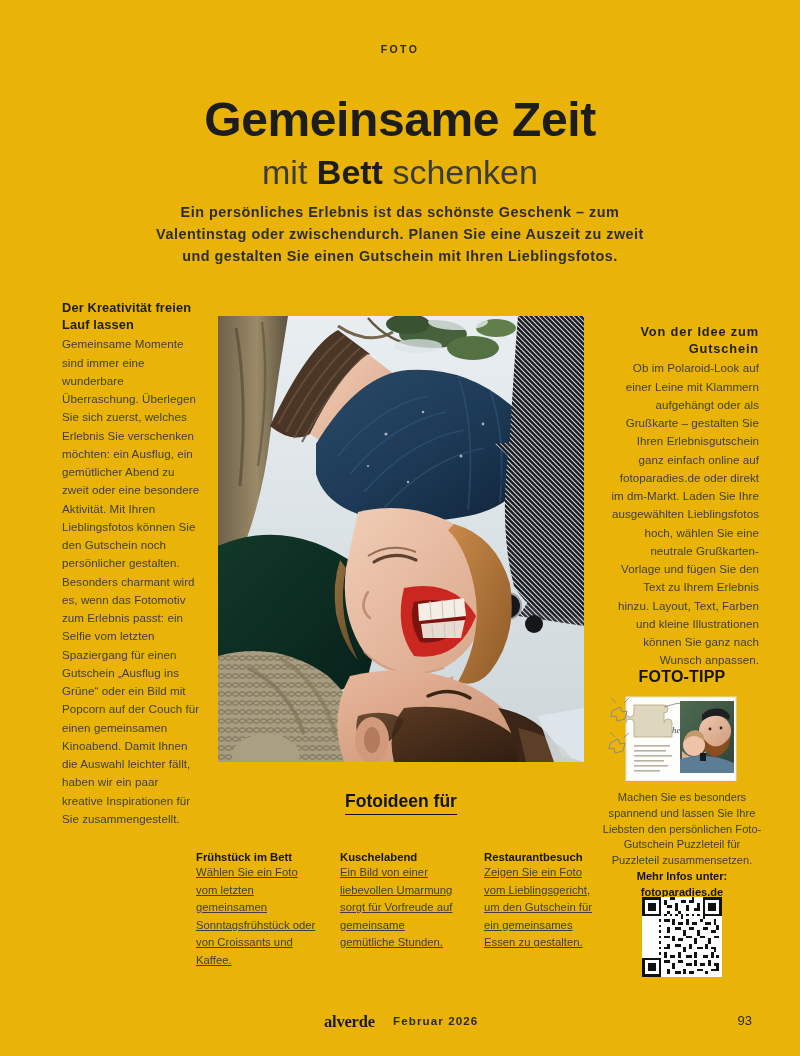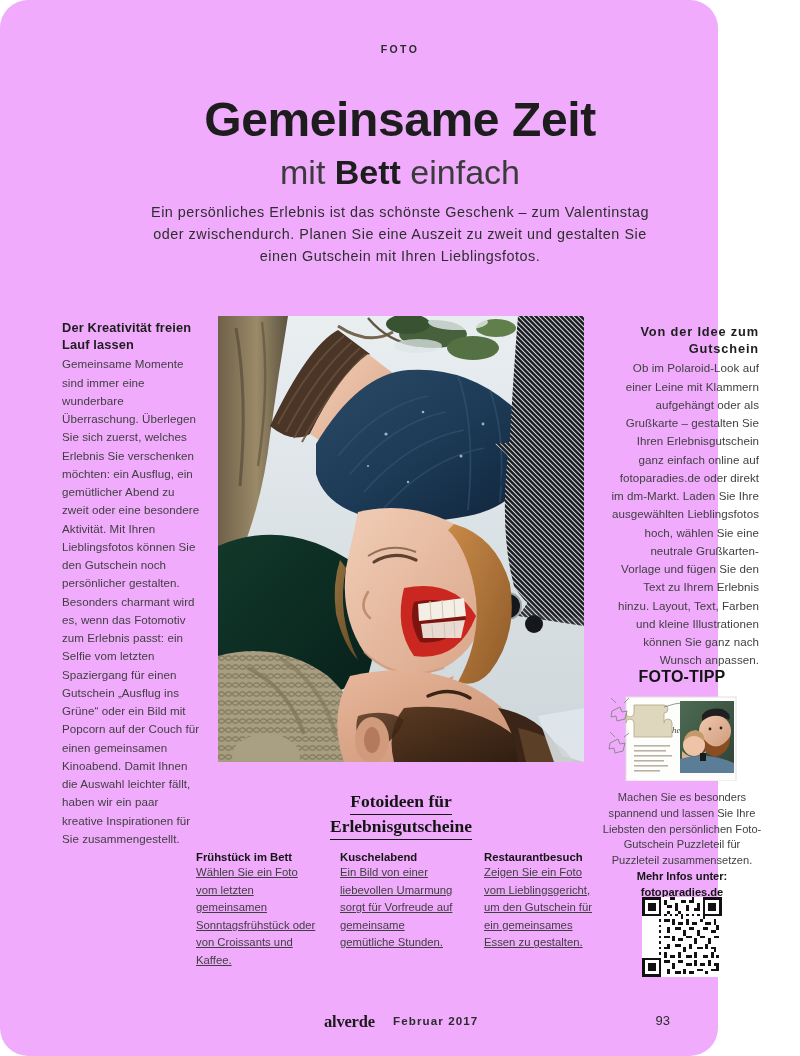--- a/index.html
+++ b/index.html
@@ -12,24 +12,23 @@
 
   body {
     font-family: "Liberation Sans", sans-serif;
     color: #3a3a3a;
     position: relative;
     overflow: hidden;
   }
 
   .page {
     position: relative;
-    width: 718px;
+    width: 800px;
     height: 1056px;
-    background: #f0abfc;
-    border-radius: 28px;
+    background: #eab308;
   }
 
   
   .kicker {
     position: absolute;
     top: 43px;
     left: 0;
     width: 800px;
     text-align: center;
     font-size: 10.5px;
@@ -66,21 +65,21 @@
   .subheadline .strong { font-weight: 700; color: #1d1d1d; }
 
   
   .standfirst {
     position: absolute;
     top: 202px;
     left: 140px;
     width: 520px;
     text-align: center;
     font-size: 14.4px;
-    font-weight: 400;
+    font-weight: 700;
     line-height: 1.52;
     letter-spacing: 0.5px;
     color: #2e2e2e;
   }
 
   
   .hero {
     position: absolute;
     left: 218px;
     top: 316px;
@@ -88,21 +87,21 @@
     height: 446px;
     overflow: hidden;
     background: #0b1510;
   }
   .hero svg { display: block; width: 100%; height: 100%; }
 
   
   .col-left {
     position: absolute;
     left: 62px;
-    top: 320px;
+    top: 300px;
     width: 140px;
   }
   .col-right {
     position: absolute;
     left: 611px;
     top: 324px;
     width: 148px;
     text-align: right;
   }
 
@@ -168,21 +167,20 @@
   .ideas-title {
     position: absolute;
     left: 218px;
     top: 790px;
     width: 366px;
     text-align: center;
     font-size: 17.5px;
     font-weight: 700;
     color: #141414;
     line-height: 1.30;
-    font-family: Liberation Serif, serif;
   }
   .ideas-title span {
     border-bottom: 1.6px solid #141414;
     padding-bottom: 1px;
     display: inline-block;
   }
 
   .ideas-row {
     position: absolute;
     left: 196px;
@@ -239,21 +237,21 @@
 </style>
 </head>
 <body>
 
 <div class="page">
 
   <div class="kicker">FOTO</div>
 
   <h1 class="headline">Gemeinsame Zeit</h1>
 
-  <h2 class="subheadline"><span>mit </span><span class="strong">Bett</span><span> einfach</span></h2>
+  <h2 class="subheadline"><span>mit </span><span class="strong">Bett</span><span> schenken</span></h2>
 
   <p class="standfirst">Ein persönliches Erlebnis ist das schönste Geschenk – zum Valentinstag oder zwischendurch. Planen Sie eine Auszeit zu zweit und gestalten Sie einen Gutschein mit Ihren Lieblingsfotos.</p>
 
   <div class="hero">
     <svg viewBox="0 0 366 446" preserveAspectRatio="none" aria-hidden="true">
       <defs>
         <linearGradient id="snowg" x1="0" y1="0" x2="0" y2="1">
           <stop offset="0%" stop-color="#e9eef1"></stop>
           <stop offset="100%" stop-color="#cdd6da"></stop>
         </linearGradient>
@@ -591,35 +589,34 @@
         <rect x="8" y="18" width="1" height="1"></rect>
           <rect x="14" y="7" width="1" height="1"></rect>
         <rect x="22" y="7" width="1" height="1"></rect>
           <rect x="26" y="19" width="1" height="1"></rect>
       </g>
     </svg>
   </div>
 
   <div class="ideas-title">
     <span>Fotoideen für</span><br>
-    <span>Erlebnisgutscheine</span>
   </div>
 
   <div class="ideas-row">
     <div class="idea">
       <div class="idea-title">Frühstück im Bett</div>
       <div class="idea-body">Wählen Sie ein Foto vom letzten gemeinsamen Sonntagsfrühstück oder von Croissants und Kaffee.</div>
     </div>
     <div class="idea">
       <div class="idea-title">Kuschelabend</div>
       <div class="idea-body">Ein Bild von einer liebevollen Umarmung sorgt für Vorfreude auf gemeinsame gemütliche Stunden.</div>
     </div>
     <div class="idea">
       <div class="idea-title">Restaurantbesuch</div>
       <div class="idea-body">Zeigen Sie ein Foto vom Lieblingsgericht, um den Gutschein für ein gemeinsames Essen zu gestalten.</div>
     </div>
   </div>
 
   <div class="footer-brand">alverde</div>
-  <div class="footer-date">Februar 2017</div>
+  <div class="footer-date">Februar 2026</div>
   <div class="footer-page">93</div>
 
 </div>
 
 </body></html>

